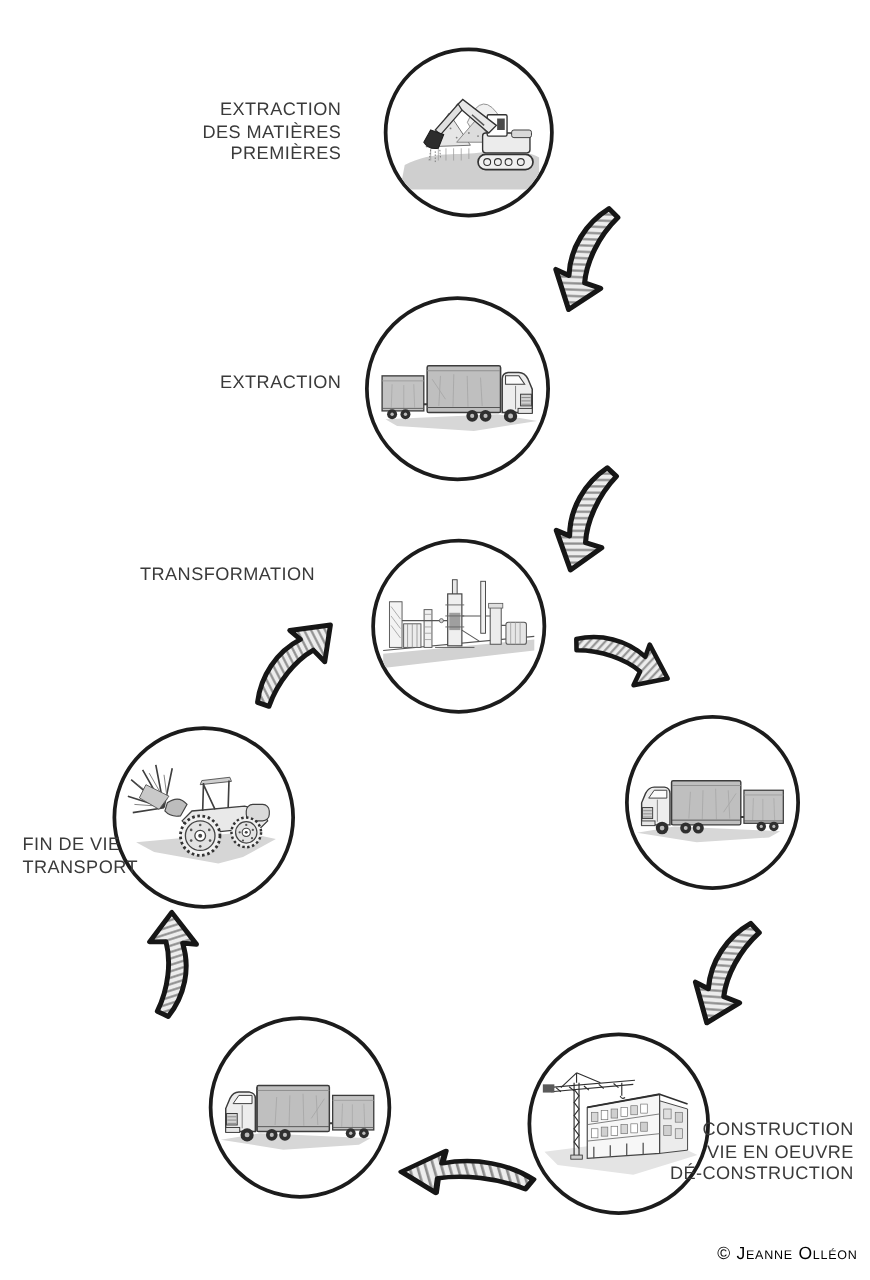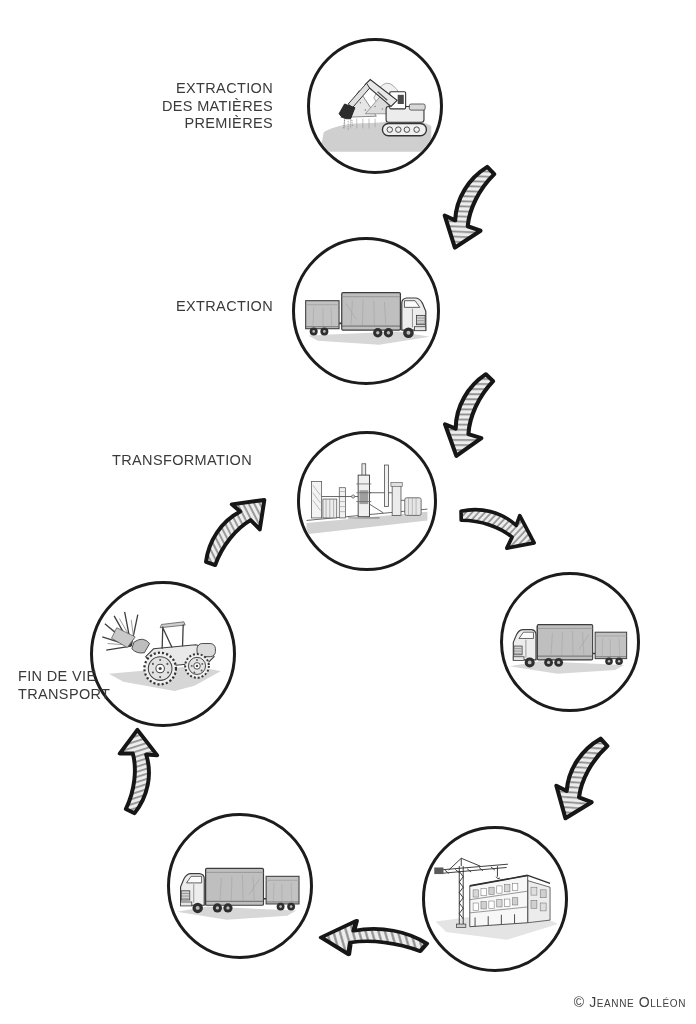--- a/index.html
+++ b/index.html
@@ -6,21 +6,21 @@
   .canvas{position:relative;width:696px;height:1024px;background:#fff;overflow:hidden;
           font-family:"Liberation Sans",sans-serif;}
   .node{position:absolute;border:3px solid #1c1c1c;border-radius:50%;background:#fff;
         overflow:hidden;display:flex;align-items:center;justify-content:center;box-sizing:border-box;}
   .node svg{width:94%;height:auto;display:block;}
   .label{position:absolute;font-size:14.5px;line-height:1.22;letter-spacing:.35px;
          color:#3a3a3a;white-space:pre-line;font-weight:400;}
   .label.r{text-align:right;}
   .arrow{position:absolute;}
   .arrow svg{width:100%;height:100%;display:block;}
-  .credit{position:absolute;font-size:14px;color:#404040;font-variant:small-caps;
+  .credit{position:absolute;font-size:14px;color:#000000;font-variant:small-caps;
           letter-spacing:.6px;text-align:right;}
   .defs{position:absolute;width:0;height:0;overflow:hidden;}
 </style>
 </head>
 <body>
 
 <svg class="defs" aria-hidden="true">
   <defs>
     <pattern id="arrowHatch" width="7" height="7" patternUnits="userSpaceOnUse" patternTransform="rotate(8)">
       <rect width="7" height="7" fill="#ededed"></rect>
@@ -224,20 +224,23 @@
     </svg>
   </div>
 
   <div class="label r" style="right:423px;top:80px">EXTRACTION
 DES MATIÈRES
 PREMIÈRES</div>
   <div class="label r" style="right:423px;top:298px">EXTRACTION</div>
   <div class="label r" style="right:444px;top:452px">TRANSFORMATION</div>
   <div class="label" style="left:18px;top:668px">FIN DE VIE
 TRANSPORT</div>
+  <div class="label r" style="right:13px;top:896px">CONSTRUCTION
+VIE EN OEUVRE
+DÉ-CONSTRUCTION</div>
 
   <div class="arrow" style="left:466px;top:206px;width:96px;height:58px;transform:translate(-50%,-50%) rotate(-80deg) scaleX(-1)">
     <svg viewBox="0 0 132 78" preserveAspectRatio="none">
         <use href="#arrow-shape"></use>
       </svg>
   </div>
   <div class="arrow" style="left:466px;top:414px;width:96px;height:58px;transform:translate(-50%,-50%) rotate(-82deg) scaleX(-1)">
     <svg viewBox="0 0 132 78" preserveAspectRatio="none">
         <use href="#arrow-shape"></use>
       </svg>

